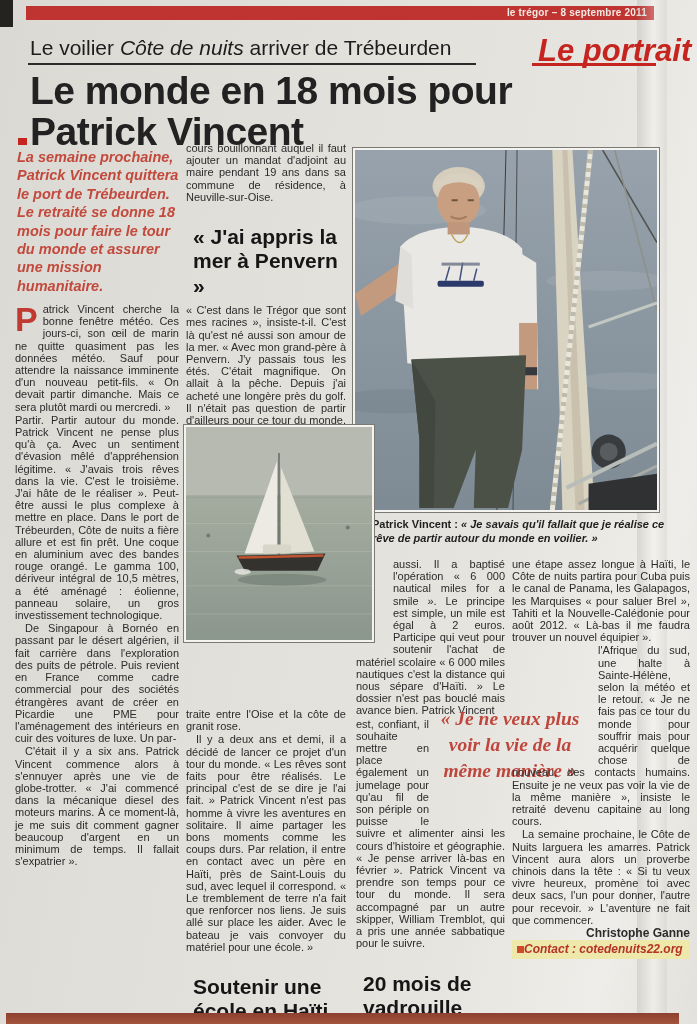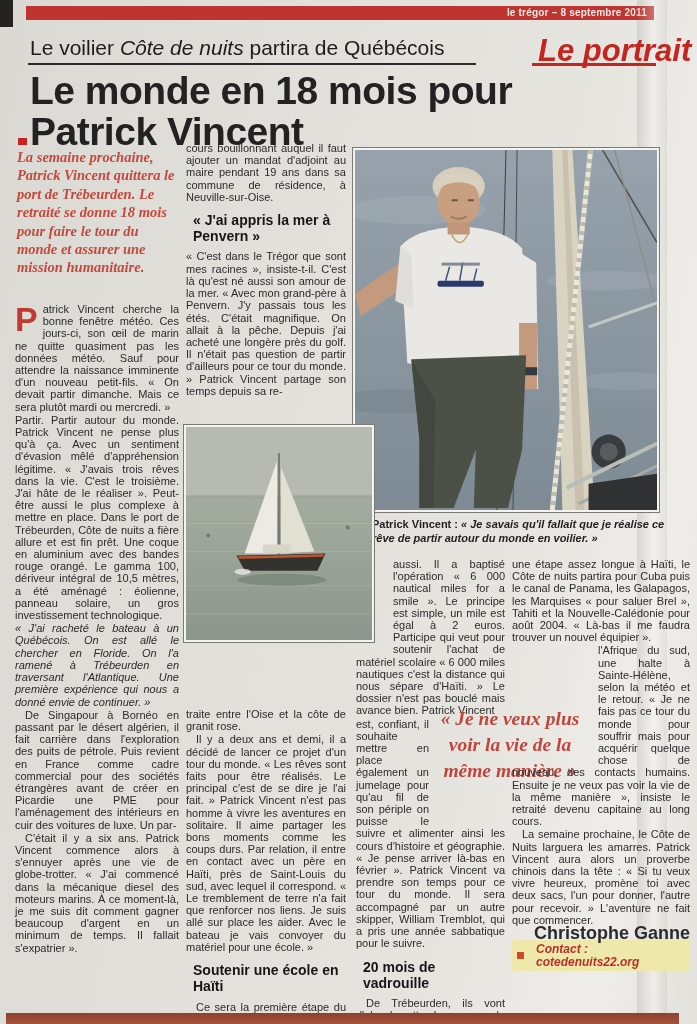--- a/index.html
+++ b/index.html
@@ -19,27 +19,27 @@
   .kicker .it { font-style:italic; }
   .kicker-rule { position:absolute; left:28px; top:63px; width:448px; height:2px; background:#2a2a2a; }
   .section-label { position:absolute; left:538px; top:33px; font-size:31px; font-weight:bold; font-style:italic; color:#c5241f; }
   .section-rule { position:absolute; left:532px; top:63px; width:124px; height:3px; background:#c5241f; }
 
   .headline { position:absolute; left:26px; top:67px; width:540px; font-size:39px; font-weight:bold;
     color:#222; line-height:1.04; letter-spacing:-.5px; }
 
   .lede-mark { position:absolute; left:18px; top:138px; width:9px; height:7px; background:#c5241f; }
   .lede { position:absolute; left:17px; top:148px; width:163px; font-size:14.5px; font-weight:bold;
-    font-style:italic; color:#c3493c; line-height:1.27;font-family:Liberation Serif, serif; }
+    font-style:italic; color:#c3493c; line-height:1.27; }
 
   .col { position:absolute; font-size:11px; line-height:12.2px; text-align:justify; }
   .col p { margin:0 0 1px 0; text-indent:10px; }
   .col p.ni { text-indent:0; }
   .col p.qi { font-style:italic; }
-  .h-sec { font-size:14px; font-weight:bold; line-height:1.16; color:#161616; margin:9px 0 6px 7px;
+  .h-sec { font-size:21px; font-weight:bold; line-height:1.16; color:#161616; margin:22px 0 6px 7px;
     text-align:left; }
   .col1 { left:15px; top:303px; width:164px; }
   .col2top { left:186px; top:142px; width:160px; }
   .col2bot { left:186px; top:708px; width:160px; }
   .col3 { left:356px; top:558px; width:149px; }
   .col4 { left:512px; top:558px; width:178px; }
   .dropcap { float:left; font-size:34px; line-height:26px; font-weight:bold; color:#c03a31; padding:3px 5px 0 0; }
   .sp-photo { float:left; width:37px; height:88px; }
   .sp-pq-r  { float:right; width:76px; height:100px; }
   .sp-pq-l  { float:left; width:86px; height:112px; }
@@ -53,54 +53,53 @@
   .photo-pv { left:352px; top:147px; width:308px; height:366px; }
   .photo-sb { left:183px; top:424px; width:192px; height:219px; }
 
   .caption { position:absolute; font-size:11px; font-weight:bold; line-height:13.5px; color:#1f1f1f; text-align:left; }
   .cap-pv { left:358px; top:518px; width:302px; padding-left:14px; }
   .cap-sb { left:187px; top:650px; width:160px; padding-left:14px; }
   .caption .bullet { position:absolute; left:0; top:3px; }
   .caption .q { font-style:italic; }
   .bullet { display:inline-block; width:7px; height:7px; background:#cf4a2b; }
 
-  .byline { text-align:right; font-weight:bold; font-size:18px; margin:10px 14px 7px 0; text-indent:0; }
+  .byline { text-align:right; font-weight:bold; font-size:12px; margin:10px 14px 7px 0; text-indent:0; }
   .contact { background:#eee8ab; padding:3px 5px; font-style:italic; font-weight:bold; color:#b43328;
-    font-size:12px; text-indent:0; display:flex; align-items:center; gap:12px; text-align:left; }
+    font-size:12px; text-indent:0; display:flex; align-items:center; gap:0; text-align:left; }
   .contact .bullet { flex:0 0 auto; }
 
   .bottom-band { position:absolute; left:6px; right:18px; top:1013px; height:11px;
     background:linear-gradient(#8e4030,#a3543c); }
 </style>
 </head>
 <body>
 
 <div class="page">
 
   <div class="corner-artifact"></div>
 
   <div class="topbar">
     <span class="date">le trégor – 8 septembre 2011</span>
   </div>
   <div class="crease"></div>
 
-  <div class="kicker"><span>Le voilier </span><span class="it">Côte de nuits</span><span> partira de Québécois</span></div>
+  <div class="kicker"><span>Le voilier </span><span class="it">Côte de nuits</span><span> arriver de Trébeurden</span></div>
   <div class="kicker-rule"></div>
   <div class="section-label">Le portrait</div>
   <div class="section-rule"></div>
 
   <h1 class="headline" style="margin:4px;">Le monde en 18 mois pour Patrick Vincent</h1>
 
   <div class="lede-mark"></div>
   <div class="lede">La semaine prochaine, Patrick Vincent quittera le port de Trébeurden. Le retraité se donne 18 mois pour faire le tour du monde et assurer une mission humanitaire.</div>
 
   <div class="col col1">
     <p class="ni"><span class="dropcap">P</span><span>atrick Vincent cherche la bonne fenêtre météo. Ces jours-ci, son œil de marin ne quitte quasiment pas les données météo. Sauf pour attendre la naissance imminente d'un nouveau petit-fils. « On devait partir dimanche. Mais ce sera plutôt mardi ou mercredi. »</span></p>
     <p class="ni">Partir. Partir autour du monde. Patrick Vincent ne pense plus qu'à ça. Avec un sentiment d'évasion mêlé d'appréhension légitime. « J'avais trois rêves dans la vie. C'est le troisième. J'ai hâte de le réaliser ». Peut-être aussi le plus complexe à mettre en place. Dans le port de Trébeurden, Côte de nuits a fière allure et est fin prêt. Une coque en aluminium avec des bandes rouge orangé. Le gamma 100, dériveur intégral de 10,5 mètres, a été aménagé : éolienne, panneau solaire, un gros investissement technologique.</p>
-    <p class="ni qi">« J'ai racheté le bateau à un Québécois. On est allé le chercher en Floride. On l'a ramené à Trébeurden en traversant l'Atlantique. Une première expérience qui nous a donné envie de continuer. »</p>
     <p>De Singapour à Bornéo en passant par le désert algérien, il fait carrière dans l'exploration des puits de pétrole. Puis revient en France comme cadre commercial pour des sociétés étrangères avant de créer en Picardie une PME pour l'aménagement des intérieurs en cuir des voitures de luxe. Un par-</p>
     <p>C'était il y a six ans. Patrick Vincent commence alors à s'ennuyer après une vie de globe-trotter. « J'ai commencé dans la mécanique diesel des moteurs marins. À ce moment-là, je me suis dit comment gagner beaucoup d'argent en un minimum de temps. Il fallait s'expatrier ».</p>
   </div>
 
   <div class="col col2top">
     <p class="ni">cours bouillonnant auquel il faut ajouter un mandat d'adjoint au maire pendant 19 ans dans sa commune de résidence, à Neuville-sur-Oise.</p>
     <h2 class="h-sec">« J'ai appris la mer à Penvern »</h2>
     <p class="ni">« C'est dans le Trégor que sont mes racines », insiste-t-il. C'est là qu'est né aussi son amour de la mer. « Avec mon grand-père à Penvern. J'y passais tous les étés. C'était magnifique. On allait à la pêche. Depuis j'ai acheté une longère près du golf. Il n'était pas question de partir d'ailleurs pour ce tour du monde. » Patrick Vincent partage son temps depuis sa re-</p>
   </div>
 
@@ -198,21 +197,21 @@
   <div class="col col3">
     <p class="ni"><span class="sp-photo"></span><span>aussi. Il a baptisé l'opération « 6 000 nautical miles for a smile ». Le principe est simple, un mile est égal à 2 euros. Participe qui veut pour soutenir l'achat de matériel scolaire « 6 000 miles nautiques c'est la distance qui nous sépare d'Haïti. » Le dossier n'est pas bouclé mais avance bien. Patrick Vincent</span></p>
     <p class="ni"><span class="sp-pq-r"></span><span>est, confiant, il souhaite mettre en place également un jumelage pour qu'au fil de son périple on puisse le suivre et alimenter ainsi les cours d'histoire et géographie. « Je pense arriver là-bas en février ». Patrick Vincent va prendre son temps pour ce tour du monde. Il sera accompagné par un autre skipper, William Tremblot, qui a pris une année sabbatique pour le suivre.</span></p>
     <h2 class="h-sec">20 mois de vadrouille</h2>
     <p>De Trébeurden, ils vont d'abord mettre le cap vers la Corogne puis le Portugal, les Canaries, le Cap Vert. « Nous serons à Noël à la Martinique ». Après</p>
   </div>
 
   <div class="pullquote">« Je ne veux plus voir la vie de la même manière »</div>
 
   <div class="col col4">
-    <p class="ni">une étape assez longue à Haïti, le Côte de nuits partira pour Cuba puis le canal de Panama, les Galapagos, les Marquises « pour saluer Brel », Tahiti et la Nouvelle-Calédonie pour août 2004. « Là-bas il me faudra trouver un nouvel équipier ».</p>
+    <p class="ni">une étape assez longue à Haïti, le Côte de nuits partira pour Cuba puis le canal de Panama, les Galapagos, les Marquises « pour saluer Brel », Tahiti et la Nouvelle-Calédonie pour août 2012. « Là-bas il me faudra trouver un nouvel équipier ».</p>
     <p class="ni"><span class="sp-pq-l"></span><span>l'Afrique du sud, une halte à Sainte-Hélène, selon la météo et le retour. « Je ne fais pas ce tour du monde pour souffrir mais pour acquérir quelque chose de nouveau, des contacts humains. Ensuite je ne veux pas voir la vie de la même manière », insiste le retraité devenu capitaine au long cours.</span></p>
     <p>La semaine prochaine, le Côte de Nuits larguera les amarres. Patrick Vincent aura alors un proverbe chinois dans la tête : « Si tu veux vivre heureux, promène toi avec deux sacs, l'un pour donner, l'autre pour recevoir. » L'aventure ne fait que commencer.</p>
     <p class="byline ni">Christophe Ganne</p>
     <p class="contact ni">
         <span class="bullet"></span>
         <span>Contact : cotedenuits22.org</span>
       </p>
   </div>
 
   <div class="bottom-band"></div>

